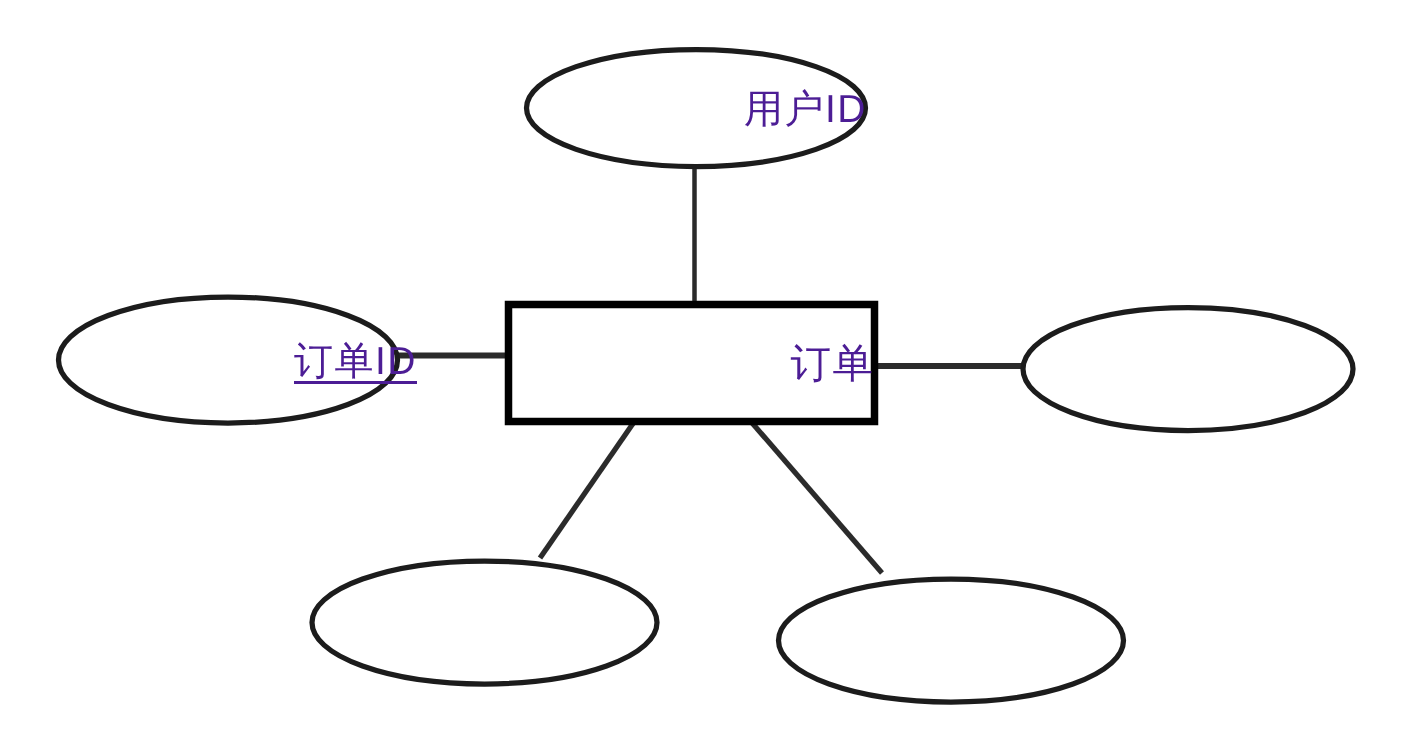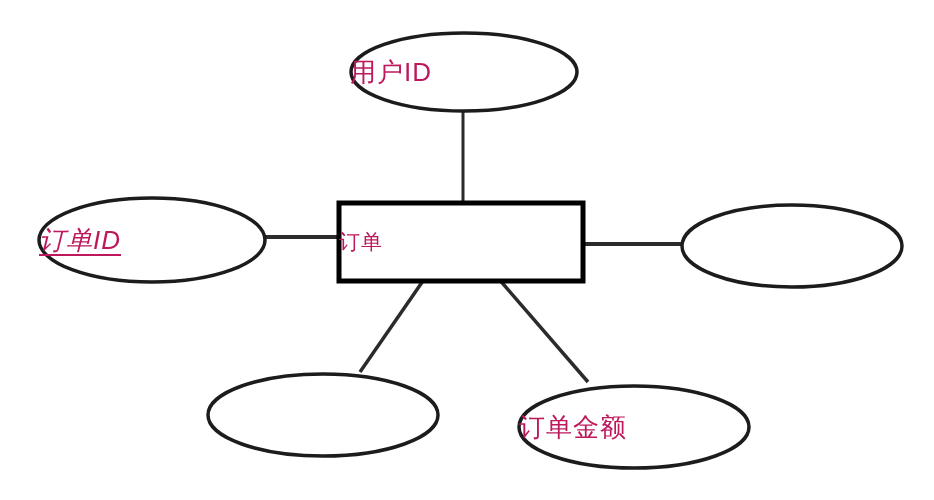--- a/index.html
+++ b/index.html
@@ -19,39 +19,39 @@
     position: absolute;
     left: 0;
     top: 0;
     width: 934px;
     height: 500px;
   }
   .label {
     position: absolute;
     display: flex;
     align-items: center;
-    justify-content: flex-start;
-    color: #be185d;
+    justify-content: flex-end;
+    color: #4c1d95;
     font-size: 26px;
     letter-spacing: 1px;
     white-space: nowrap;
     pointer-events: none;
   }
   .label.entity {
-    font-size: 21px;
+    font-size: 27px;
   }
   .label.keyattr span {
     text-decoration: underline;
     text-underline-offset: 5px;
     text-decoration-thickness: 2px;
   }
   
   .pos-entity        { left: 339px; top: 203px; width: 244px; height: 78px; }
   .pos-top           { left: 350px; top:  33px; width: 228px; height: 78px; }
-  .pos-left          { left:  39px; top: 198px; width: 226px; height: 84px; font-style: italic; }
+  .pos-left          { left:  52px; top: 198px; width: 226px; height: 84px; }
   .pos-right         { left: 682px; top: 205px; width: 220px; height: 82px; }
   .pos-bottom-left   { left: 208px; top: 375px; width: 230px; height: 80px; }
   .pos-bottom-right  { left: 519px; top: 386px; width: 230px; height: 82px; }
 </style>
 </head>
 <body>
 
 <div class="canvas">
 
   <svg class="shape-layer" viewBox="0 0 934 500" xmlns="http://www.w3.org/2000/svg">
@@ -78,17 +78,14 @@
   <div class="label pos-top">
     <span>用户ID</span>
   </div>
 
   <div class="label keyattr pos-left">
     <span>订单ID</span>
   </div>
 
 
 
-  <div class="label pos-bottom-right">
-    <span>订单金额</span>
-  </div>
 
 </div>
 
 </body></html>

